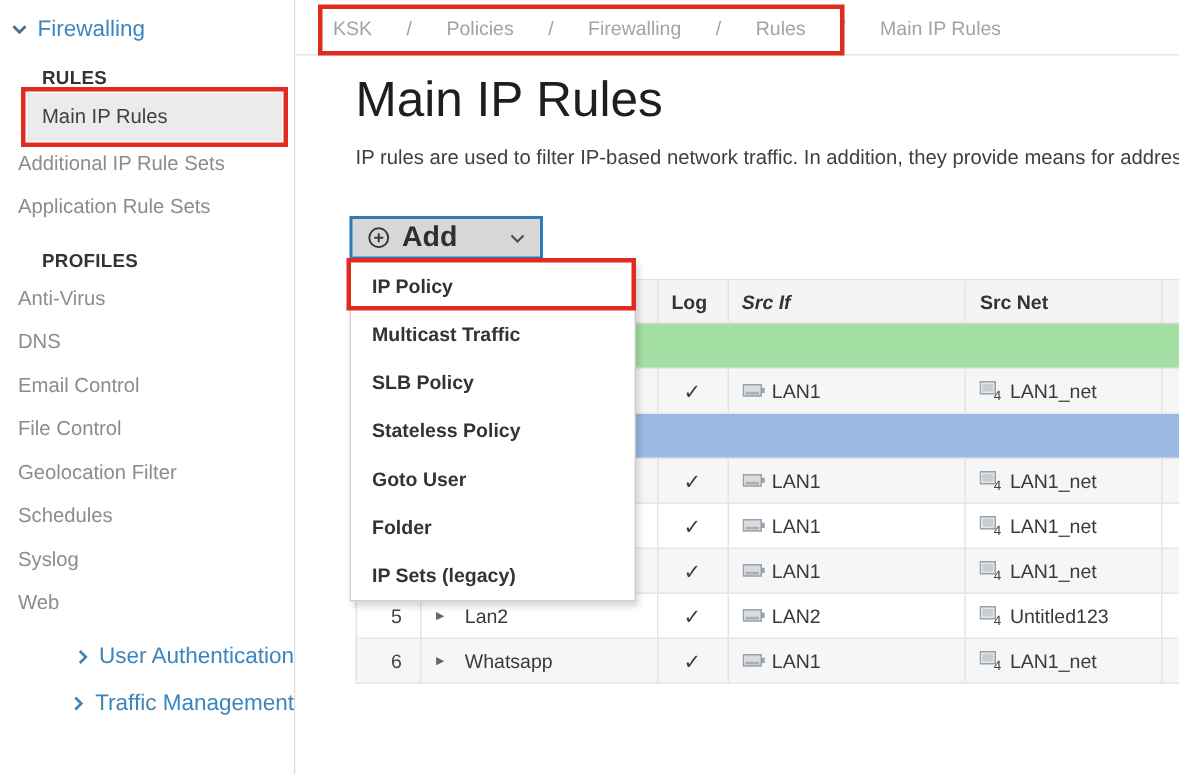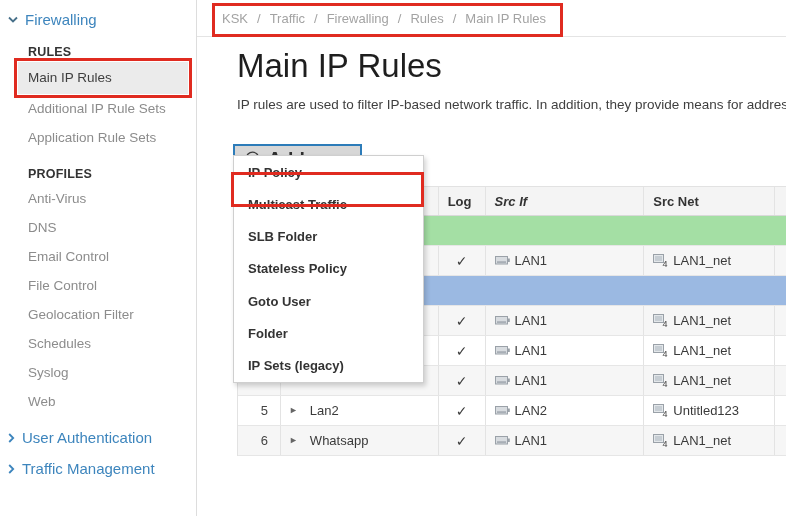--- a/index.html
+++ b/index.html
@@ -4,46 +4,46 @@
 <style>
   * { margin:0; padding:0; box-sizing:border-box; }
   html,body { width:786px; height:516px; overflow:hidden; background:#fff;
     font-family:"Liberation Sans", sans-serif; position:relative; }
 
   
   .sidebar { position:absolute; left:0; top:0; width:197px; height:516px;
     background:#fff; border-right:1px solid #ddd; }
   .side-root { margin:8px 0 0 8px; height:22px; display:flex; align-items:center;
     gap:7px; font-size:15px; color:#3d85bd; cursor:pointer; }
-  .side-root.collapsed { height:31px; margin:0 0 0 8px; }
+  .side-root.collapsed { height:31px; margin:0 0 0 8px;justify-content:flex-end; }
   .side-header { margin:14px 0 2px 28px; height:16px; line-height:16px;
     font-size:12.5px; font-weight:bold; color:#333; letter-spacing:.2px; }
-  .side-item { margin-left:28px; height:29px; line-height:29px; font-size:13.5px;
+  .side-item { margin-left:12px; height:29px; line-height:29px; font-size:13.5px;
     color:#8c8c8c; cursor:pointer; white-space:nowrap; }
   .side-item.active { margin-left:18px; width:170px; padding-left:10px;
     height:32px; line-height:32px; background:#ebebeb; color:#3f3f3f; }
   #sidebar-collapsed { margin-top:6px; }
 
   
   .main { position:absolute; left:197px; top:0; width:589px; height:516px; background:#fff; }
   .crumbbar { height:37px; border-bottom:1px solid #e4e4e4; display:flex;
-    align-items:center; padding-left:25px; gap:9px; font-size:13px; color:#a3a3a3; }
+    align-items:center; padding-left:25px; gap:23px; font-size:13px; color:#a3a3a3; }
   .crumb { cursor:pointer; }
   .page-title { position:absolute; left:40px; top:47px; font-size:33px;
     font-weight:400; color:#1e1e1e; white-space:nowrap; }
   .page-desc { position:absolute; left:40px; top:97px; width:549px; font-size:13.5px;
     color:#3f3f3f; white-space:nowrap; overflow:hidden; }
 
   .add-btn { position:absolute; left:36px; top:144px; width:129px; height:29px;
     background:#d7d7d7; border:2px solid #2d7cb9; display:flex; align-items:center;
     padding:0 10px; gap:8px; font-size:19px; font-weight:bold; color:#2f2f2f;
     cursor:pointer; font-family:inherit; }
   .add-btn .chev { margin-left:auto; display:flex; align-items:center; }
 
-  .menu { position:absolute; left:36px; top:155px; width:191px; height:228px;
+  .menu { position:absolute; left:36px; top:173px; width:191px; height:228px;
     background:#fff; border:1px solid #cfcfcf; box-shadow:2px 3px 5px rgba(0,0,0,.18);
     list-style:none; display:flex; flex-direction:column; z-index:6; }
   .menu li { flex:1; display:flex; align-items:center; padding-left:14px;
     font-size:13px; font-weight:600; color:#333; cursor:pointer; }
 
   
   .table { position:absolute; left:40px; top:186px; width:561px;
     border-left:1px solid #e2e2e2; border-top:1px solid #e2e2e2; z-index:1; }
   .thead { display:flex; height:29px; background:#f4f4f4; border-bottom:1px solid #d9d9d9; }
   .th { display:flex; align-items:center; padding-left:9px; font-size:13px;
@@ -112,21 +112,21 @@
     </span>
         <span>Traffic Management</span>
       </div>
     </div>
 </aside>
 
 <div class="main">
   <div class="crumbbar" id="breadcrumb">
       <span class="crumb">KSK</span>
       <span class="crumb-sep">/</span>
-      <span class="crumb">Traffic</span>
+      <span class="crumb">Policies</span>
       <span class="crumb-sep">/</span>
       <span class="crumb">Firewalling</span>
       <span class="crumb-sep">/</span>
       <span class="crumb">Rules</span>
       <span class="crumb-sep">/</span>
       <span class="crumb">Main IP Rules</span>
     </div>
 
   <h1 class="page-title">Main IP Rules</h1>
   <p class="page-desc">IP rules are used to filter IP-based network traffic. In addition, they provide means for address tran</p>
@@ -331,21 +331,21 @@
             <span>LAN1_net</span>
           </div>
           <div class="td" style="width: 23px; border-right: none;"></div>
         </div>
       </div>
   </div>
 
   <ul class="menu" id="add-menu">
       <li>IP Policy</li>
       <li>Multicast Traffic</li>
-      <li>SLB Folder</li>
+      <li>SLB Policy</li>
       <li>Stateless Policy</li>
       <li>Goto User</li>
       <li>Folder</li>
       <li>IP Sets (legacy)</li>
     </ul>
 </div>
 
 <div class="redbox rb-sidebar" style="border-color: rgb(224, 43, 32);"></div>
 <div class="redbox rb-crumb" style="border-color: rgb(224, 43, 32);"></div>
 <div class="redbox rb-menu" style="border-color: rgb(224, 43, 32);"></div>

